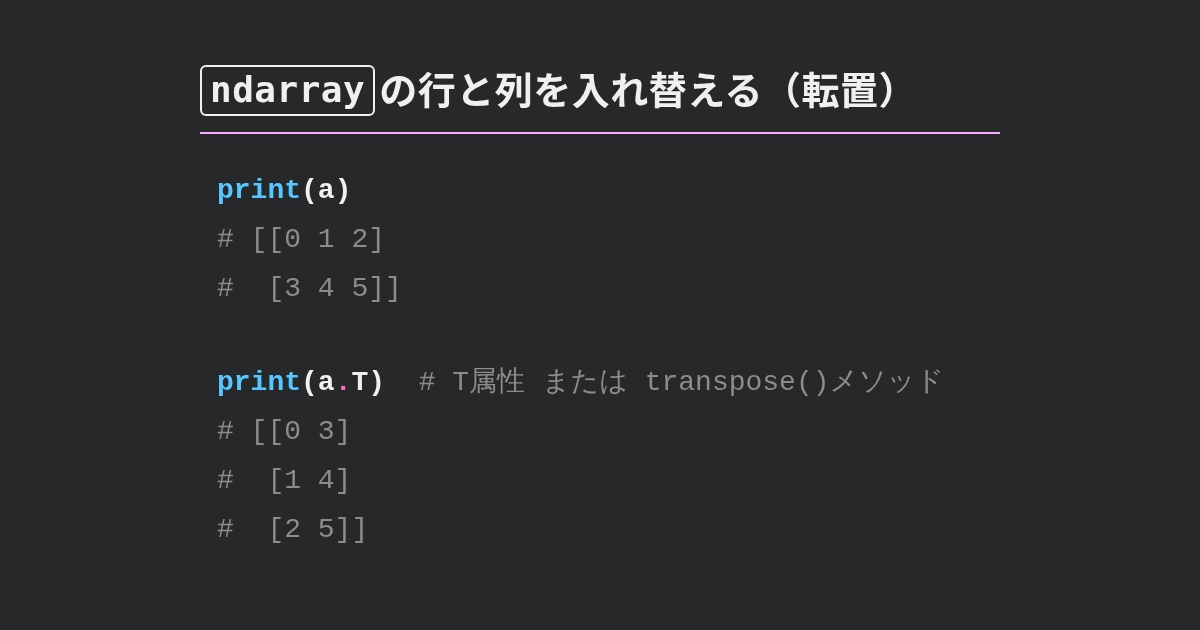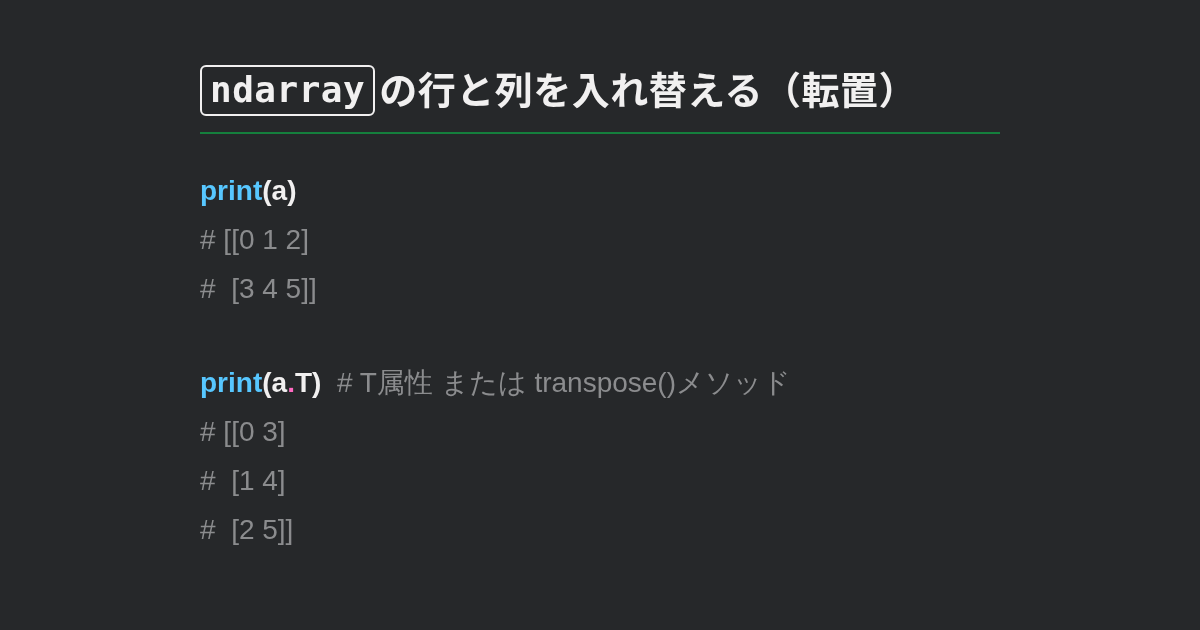--- a/index.html
+++ b/index.html
@@ -14,39 +14,39 @@
   }
   .page {
     box-sizing: border-box;
     padding: 60px 200px 0 200px;
   }
   h1.title {
     margin: 0;
     font-size: 38px;
     font-weight: 700;
     color: #f1f0f0;
-    border-bottom: 2px solid #15803d;
+    border-bottom: 2px solid #f0abfc;
     padding-bottom: 16px;
     white-space: nowrap;
     letter-spacing: 0.5px;
   }
   .title .boxed {
     display: inline-block;
     border: 2px solid #f1f0f0;
     border-radius: 6px;
     padding: 0px 8px 2px 8px;
     font-family: "Menlo", "Consolas", "DejaVu Sans Mono", monospace;
     font-size: 36px;
     line-height: 1.25;
     vertical-align: 2px;
     margin-right: 4px;
   }
   pre.code {
-    margin: 32px 0 0 0;
-    font-family: Liberation Sans, sans-serif;
+    margin: 32px 0 0 17px;
+    font-family: Liberation Mono, monospace;
     font-size: 28px;
     line-height: 1.75;
     font-weight: 600;
     white-space: pre;
   }
   .tok-fn   { color: #57c7ff; }
   .tok-pun  { color: #f1f0f0; }
   .tok-var  { color: #f1f0f0; }
   .tok-op   { color: #ff6ac1; }
   .tok-cmt  { color: #8b8c8e; font-weight: 500; }

